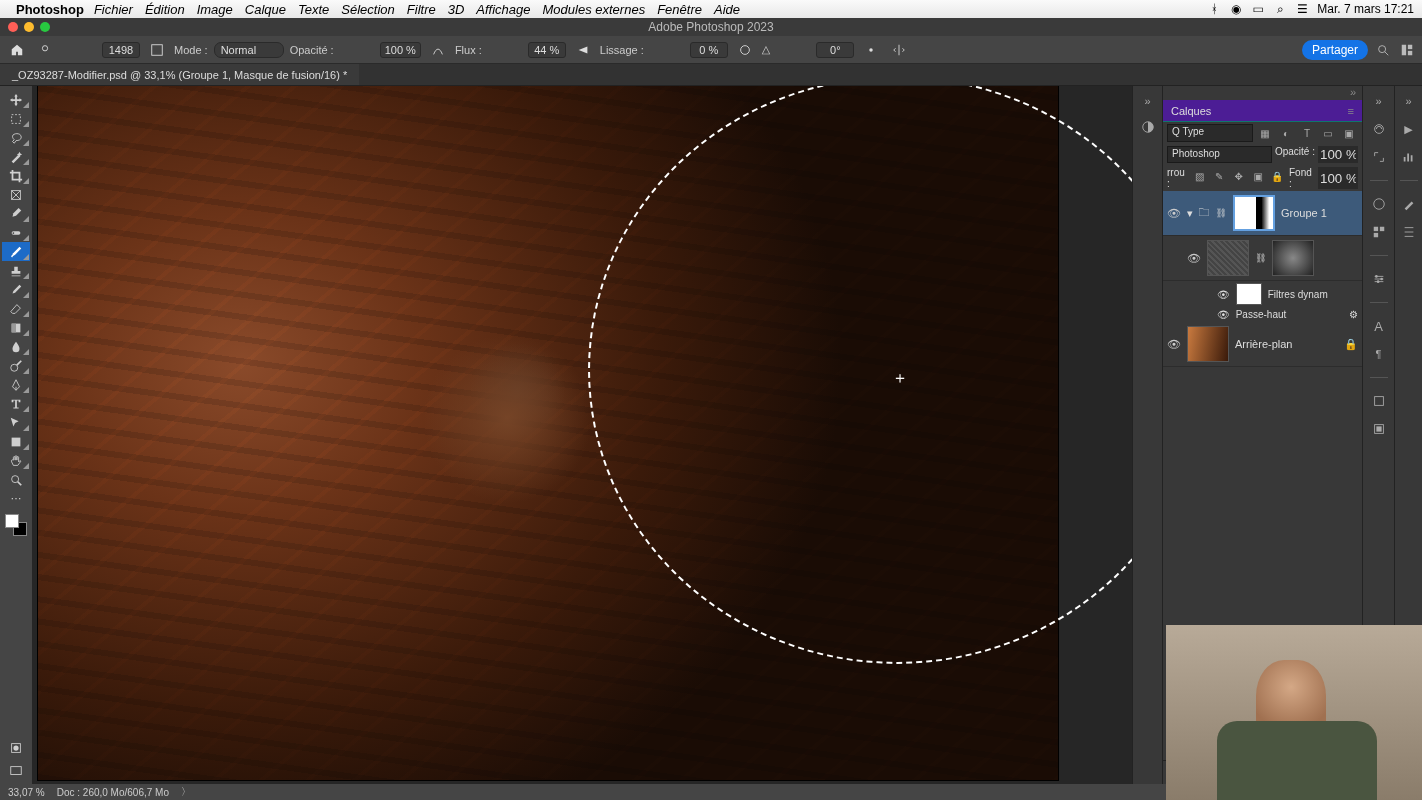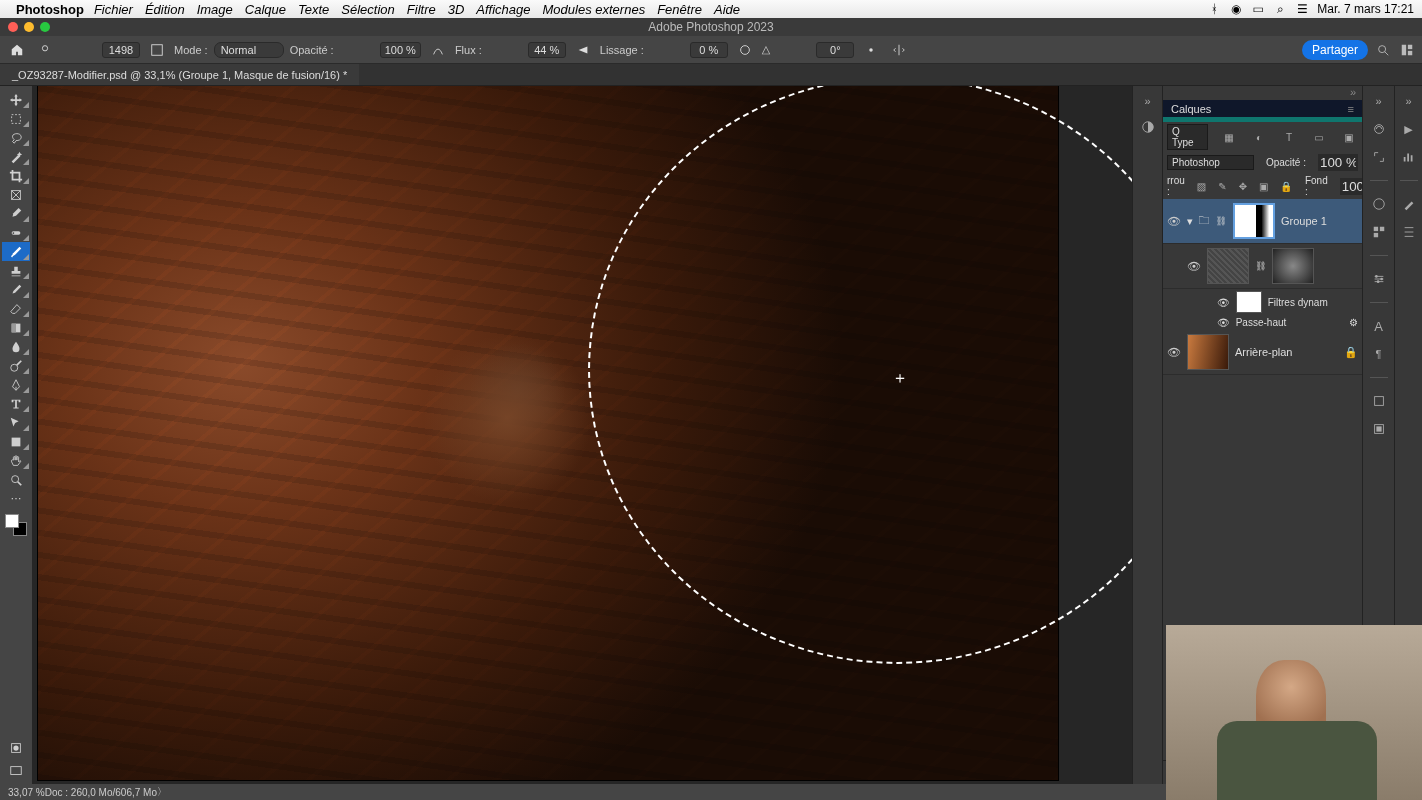--- a/index.html
+++ b/index.html
@@ -59,42 +59,42 @@
   radial-gradient(circle 60px at 47% 44%, rgba(90,55,35,1) 0%, transparent 80%);}
 
 .brush-circle{ position:absolute; left:556px; top:-10px; width:618px; height:588px; border:2px dashed #fff; border-radius:50%; pointer-events:none; z-index:50;}
 .brush-cross{ position:absolute; font-size:16px; color:#fff; font-weight:300; z-index:51;}
 
 
 .collapsed-dock{ width:30px; background:#383838; display:flex; flex-direction:column; align-items:center; padding-top:6px; gap:8px; border-left:1px solid #222;}
 .dock-icon{ width:18px;height:18px; color:#aaa; display:flex;align-items:center;justify-content:center;}
 
 .panels{ width:200px; background:#383838; display:flex; flex-direction:column; border-left:1px solid #222;}
-.panel-tab{ height:22px; display:flex; align-items:center; padding:0 8px; font-size:11px; background:#0f172a; border-bottom:5px solid #0f766e;}
+.panel-tab{ height:22px; display:flex; align-items:center; padding:0 8px; font-size:11px; background:#4c1d95; border-bottom:1px solid #0f766e;}
 .panel-tab .title{ font-weight:500;}
-.panel-row{ display:flex; align-items:center; gap:12px; padding:2px 4px; font-size:10px;}
+.panel-row{ display:flex; gap:3px; padding:2px 4px; font-size:10px;}
 .mini-field{ background:#2a2a2a; color:#ddd; width:40px; padding:1px 2px; text-align:right; border:none;}
 .mini-select{ background:#2a2a2a; color:#ddd; border:1px solid #1a1a1a; padding:1px 4px; flex:1; font-size:10px;}
 .layer{ display:flex; align-items:center; gap:6px; padding:4px; border-bottom:1px solid #2c2c2c;}
 .layer.sel{ background:#3d5a7a;}
 .layer .eye{ width:14px; color:#ccc;}
 .layer .thumb{ width:42px; height:36px; background:#222; border:1px solid #555;}
 .layer .mask{ width:42px; height:36px; background:#fff; border:2px solid #64a0e0;}
 .layer .mask-inner{ width:100%; height:100%; background:linear-gradient(90deg,#fff 55%,#000 56%,#000 70%,#222 72%,#fff 90%);}
 .layer .name{ font-size:11px; flex:1;}
 .layer-indent{ padding-left:24px; }
 .smart-line{ display:flex;align-items:center;gap:6px;padding:2px 4px 2px 54px;font-size:10px;}
 .panel-foot{ margin-top:auto; height:24px; display:flex; align-items:center; justify-content:flex-end; gap:8px; padding:0 6px; border-top:1px solid #222;}
 .foot-icon{ width:14px;height:14px;color:#aaa;}
 
 .right-dock{ width:32px; background:#383838; display:flex; flex-direction:column; align-items:center; padding-top:6px; gap:10px; border-left:1px solid #222;}
 .right-dock2{ width:28px; background:#383838; display:flex; flex-direction:column; align-items:center; padding-top:6px; gap:10px; border-left:1px solid #222;}
 
 
-.statusbar{ height:16px; background:#454545; display:flex; align-items:center; padding:0 8px; font-size:10px; color:#ccc; }
+.statusbar{ height:16px; background:#454545; display:flex; align-items:center; padding:0 8px; font-size:10px; color:#ccc; gap:12px;}
 
 
 .webcam{ position:absolute; right:0; bottom:0; width:256px; height:175px; background:linear-gradient(#b8aa98,#8a7c6a); z-index:100;}
 .webcam::before{content:"";position:absolute;left:35%;top:20%;width:70px;height:90px;background:radial-gradient(circle at 50% 30%,#d4a886 0%,#a07050 60%);border-radius:40% 40% 30% 30%;}
 .webcam::after{content:"";position:absolute;left:20%;top:55%;width:160px;height:90px;background:#4a5540;border-radius:20px 20px 0 0;}
 
 .hsep{width:18px;height:1px;background:#555;margin:4px 0;}
 svg{width:14px;height:14px;fill:currentColor;}
 </style>
 </head>

